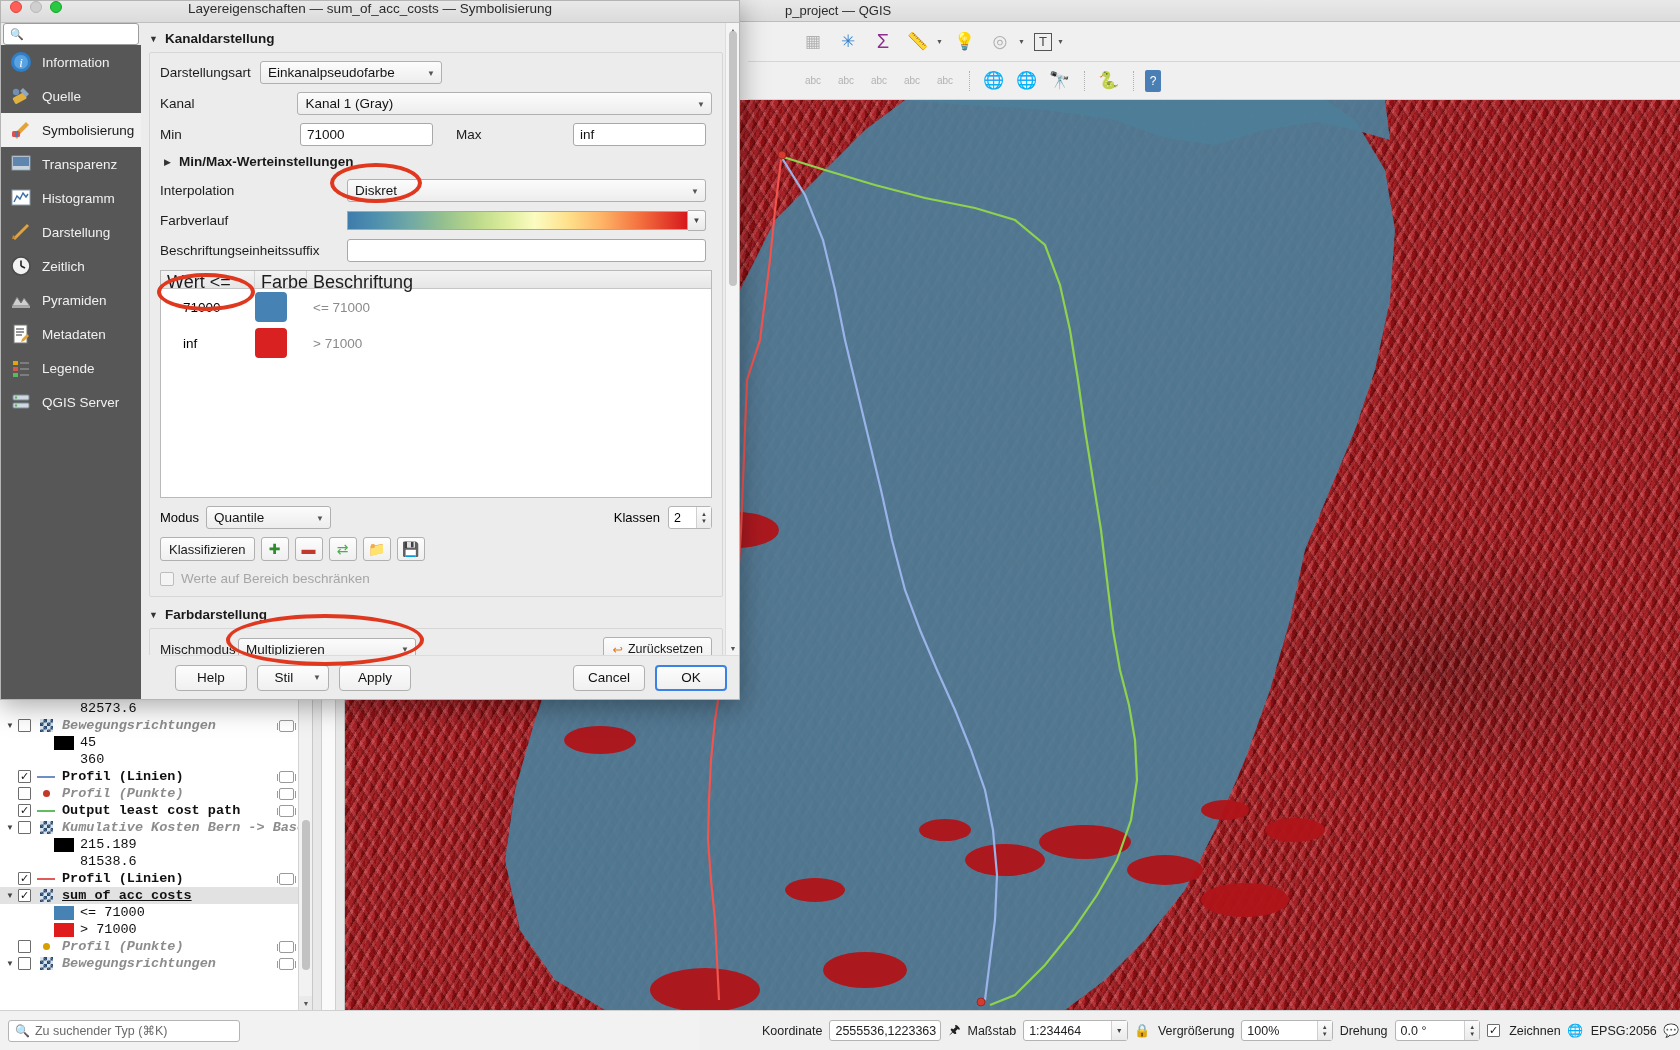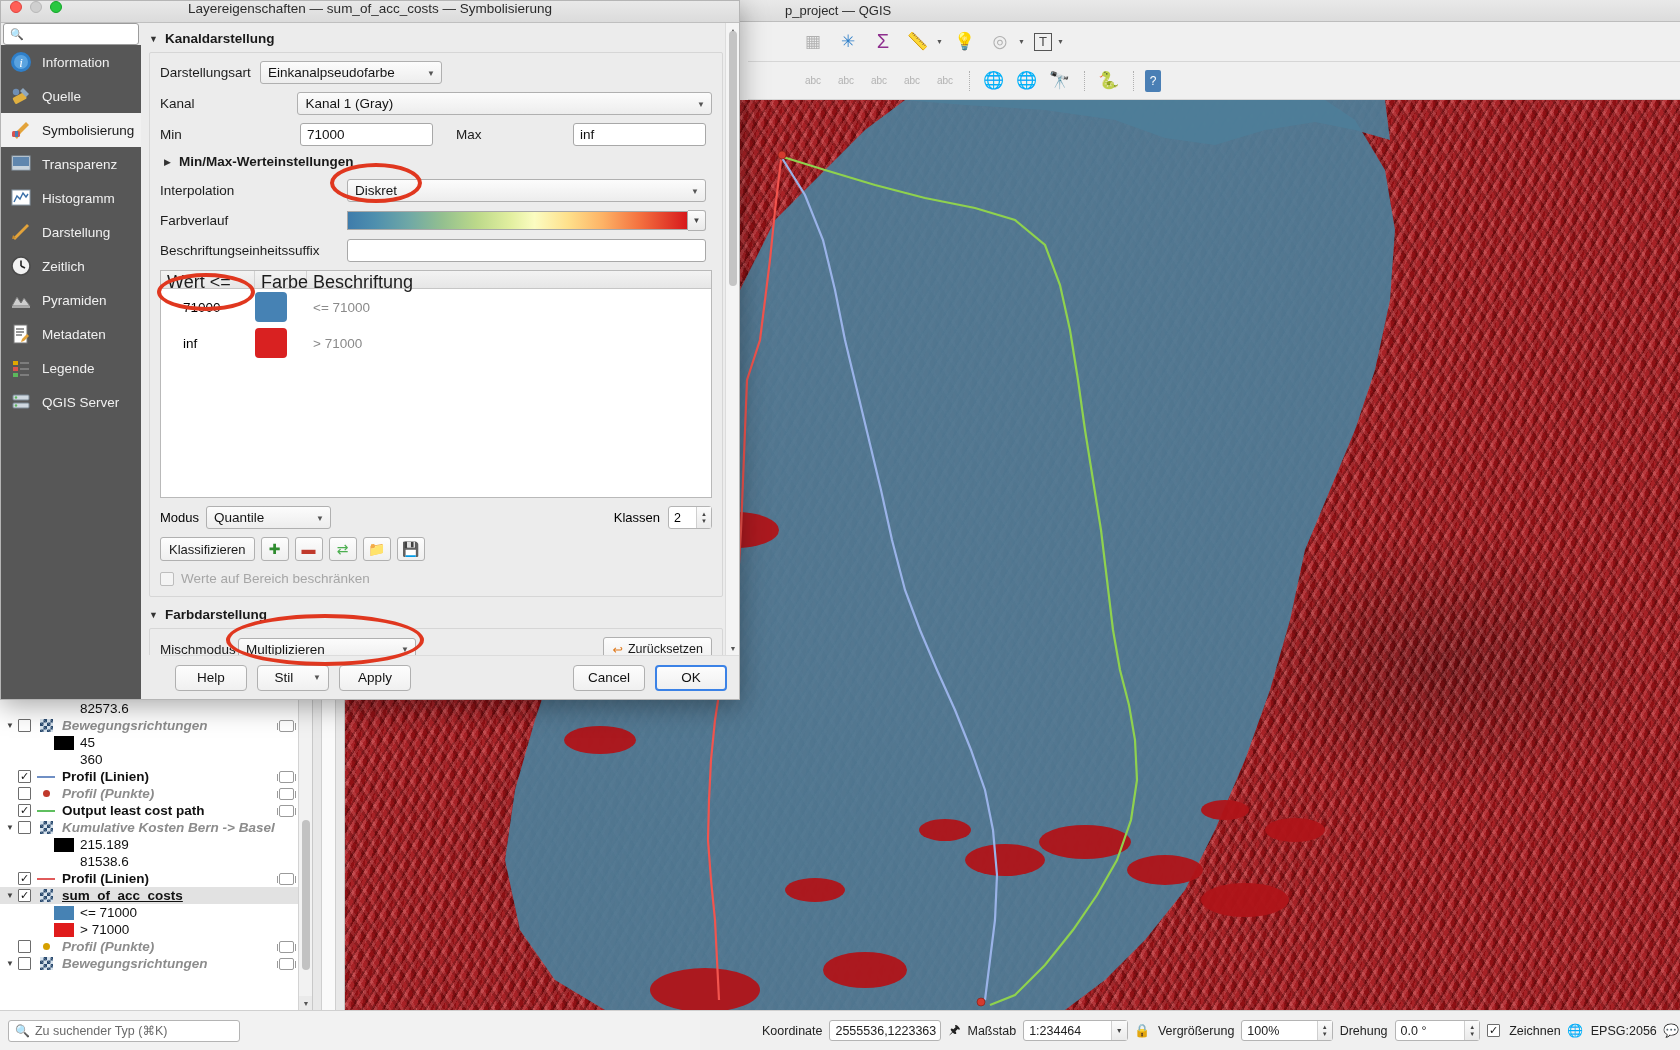--- a/index.html
+++ b/index.html
@@ -105,21 +105,21 @@
   .sym-raster {
     width: 13px; height: 13px;
     background-image:
       linear-gradient(45deg, #2b4b6f 25%, transparent 25%, transparent 75%, #2b4b6f 75%),
       linear-gradient(45deg, #2b4b6f 25%, #d9e4ee 25%, #d9e4ee 75%, #2b4b6f 75%);
     background-size: 7px 7px; background-position: 0 0, 3.5px 3.5px;
   }
   .sym-line { width: 18px; height: 0; border-top: 2.4px solid #666; }
   .sym-dot { width: 7px; height: 7px; border-radius: 50%; }
   .sym-swatch { width: 20px; height: 14px; }
-  .lyr-label { color: #111; }
+  .lyr-label { color: #111; font-family: Liberation Mono, monospace; }
   .lyr-label.italic-grey { font-style: italic; font-weight: bold; color: #8c8c8c; }
   .lyr-label.bold { font-weight: bold; }
   .lyr-label.active { font-weight: bold; text-decoration: underline; }
   .lyr-label.plain { font-weight: normal; }
   .chip {
     position: absolute; right: 18px; width: 15px; height: 12px;
     border: 1.4px solid #9a9a9a; border-radius: 2px;
   }
   .chip::before, .chip::after {
     content: ""; position: absolute; top: 2px; height: 7px; width: 1.4px; background: #9a9a9a;

